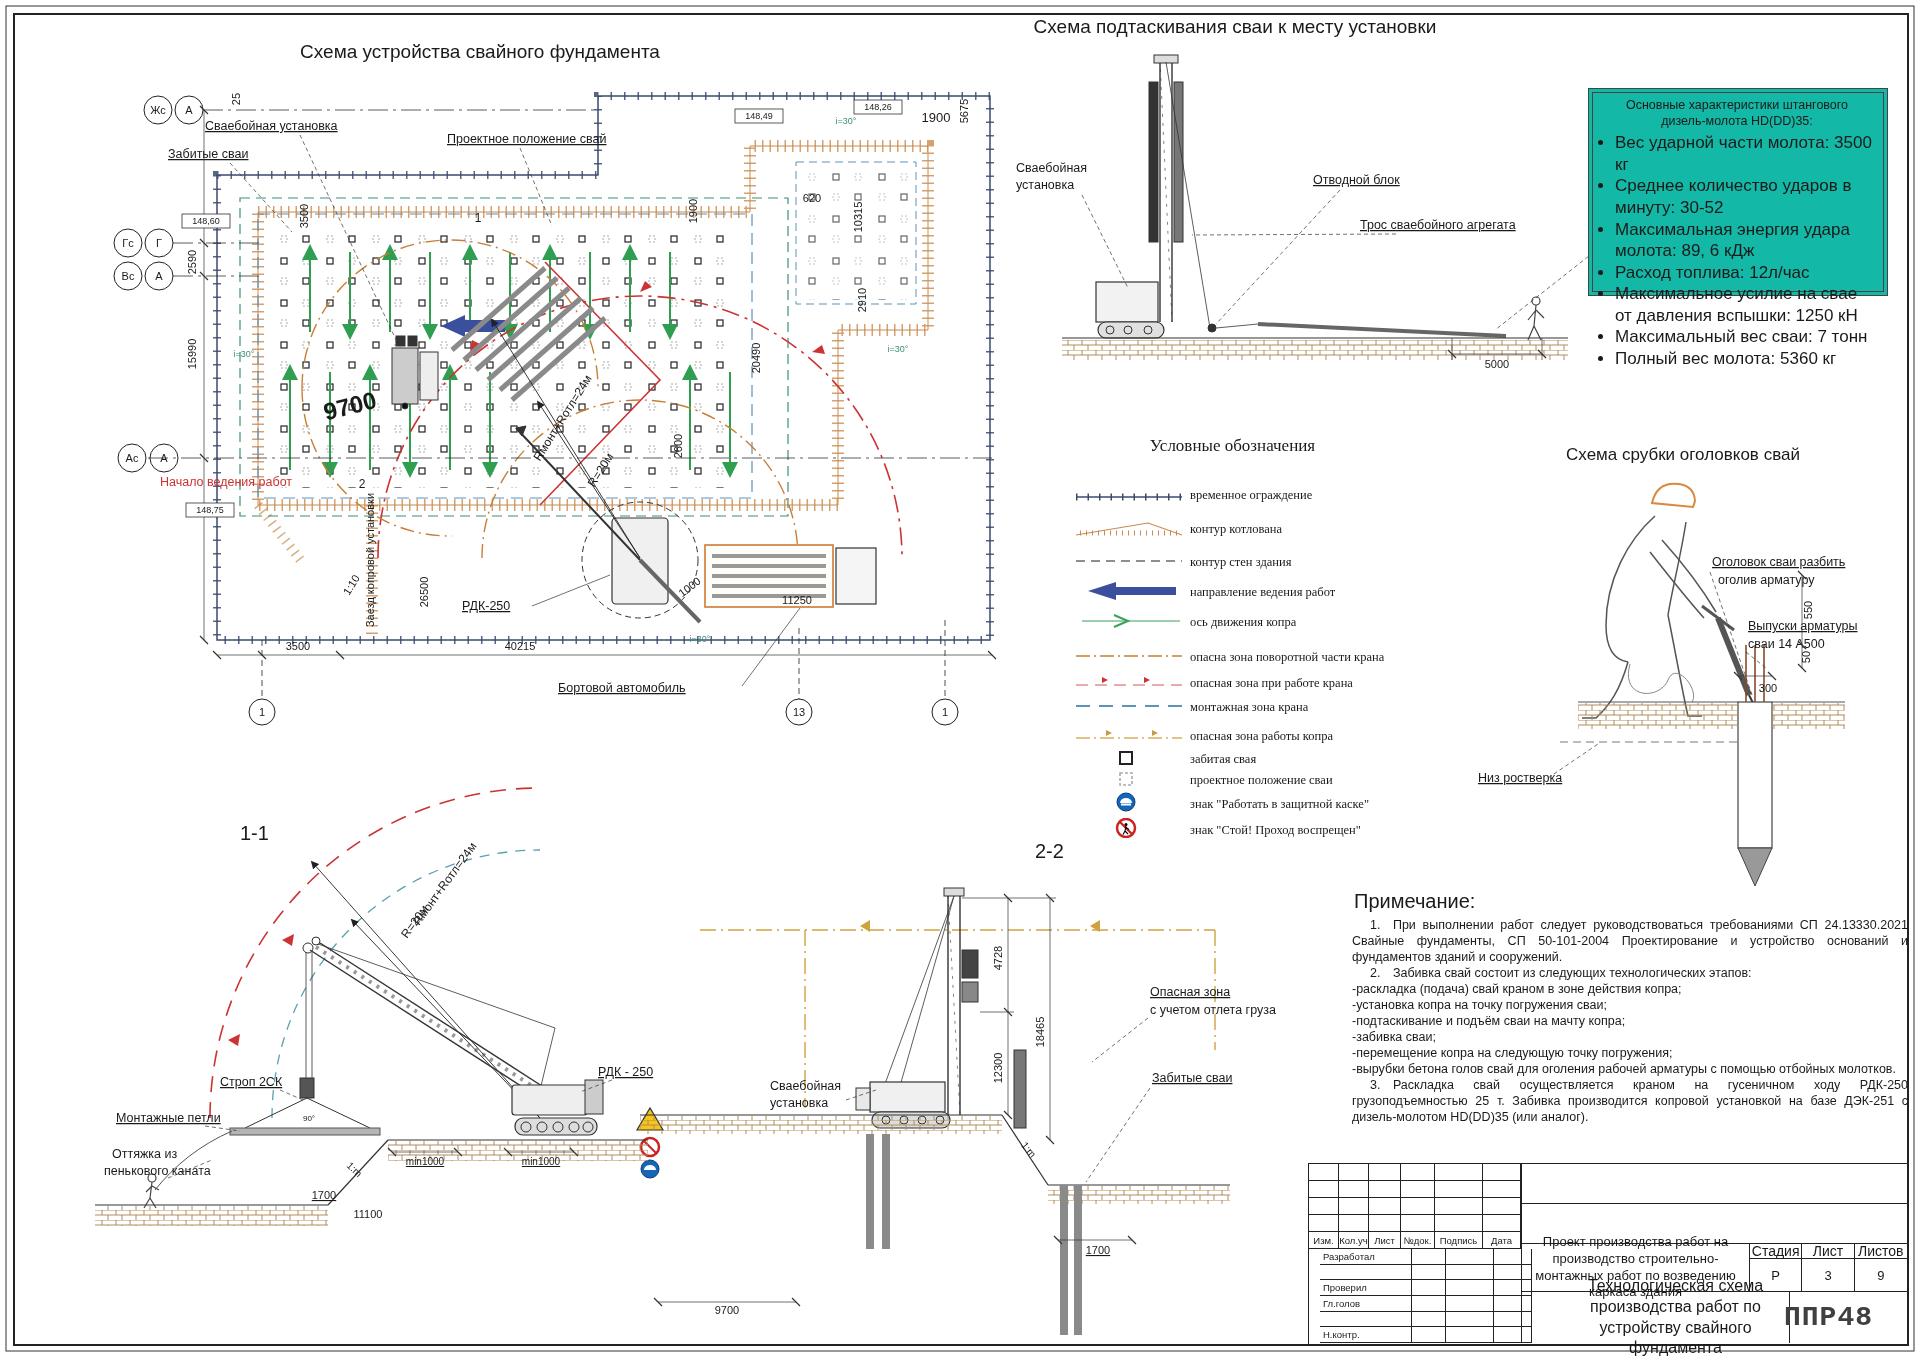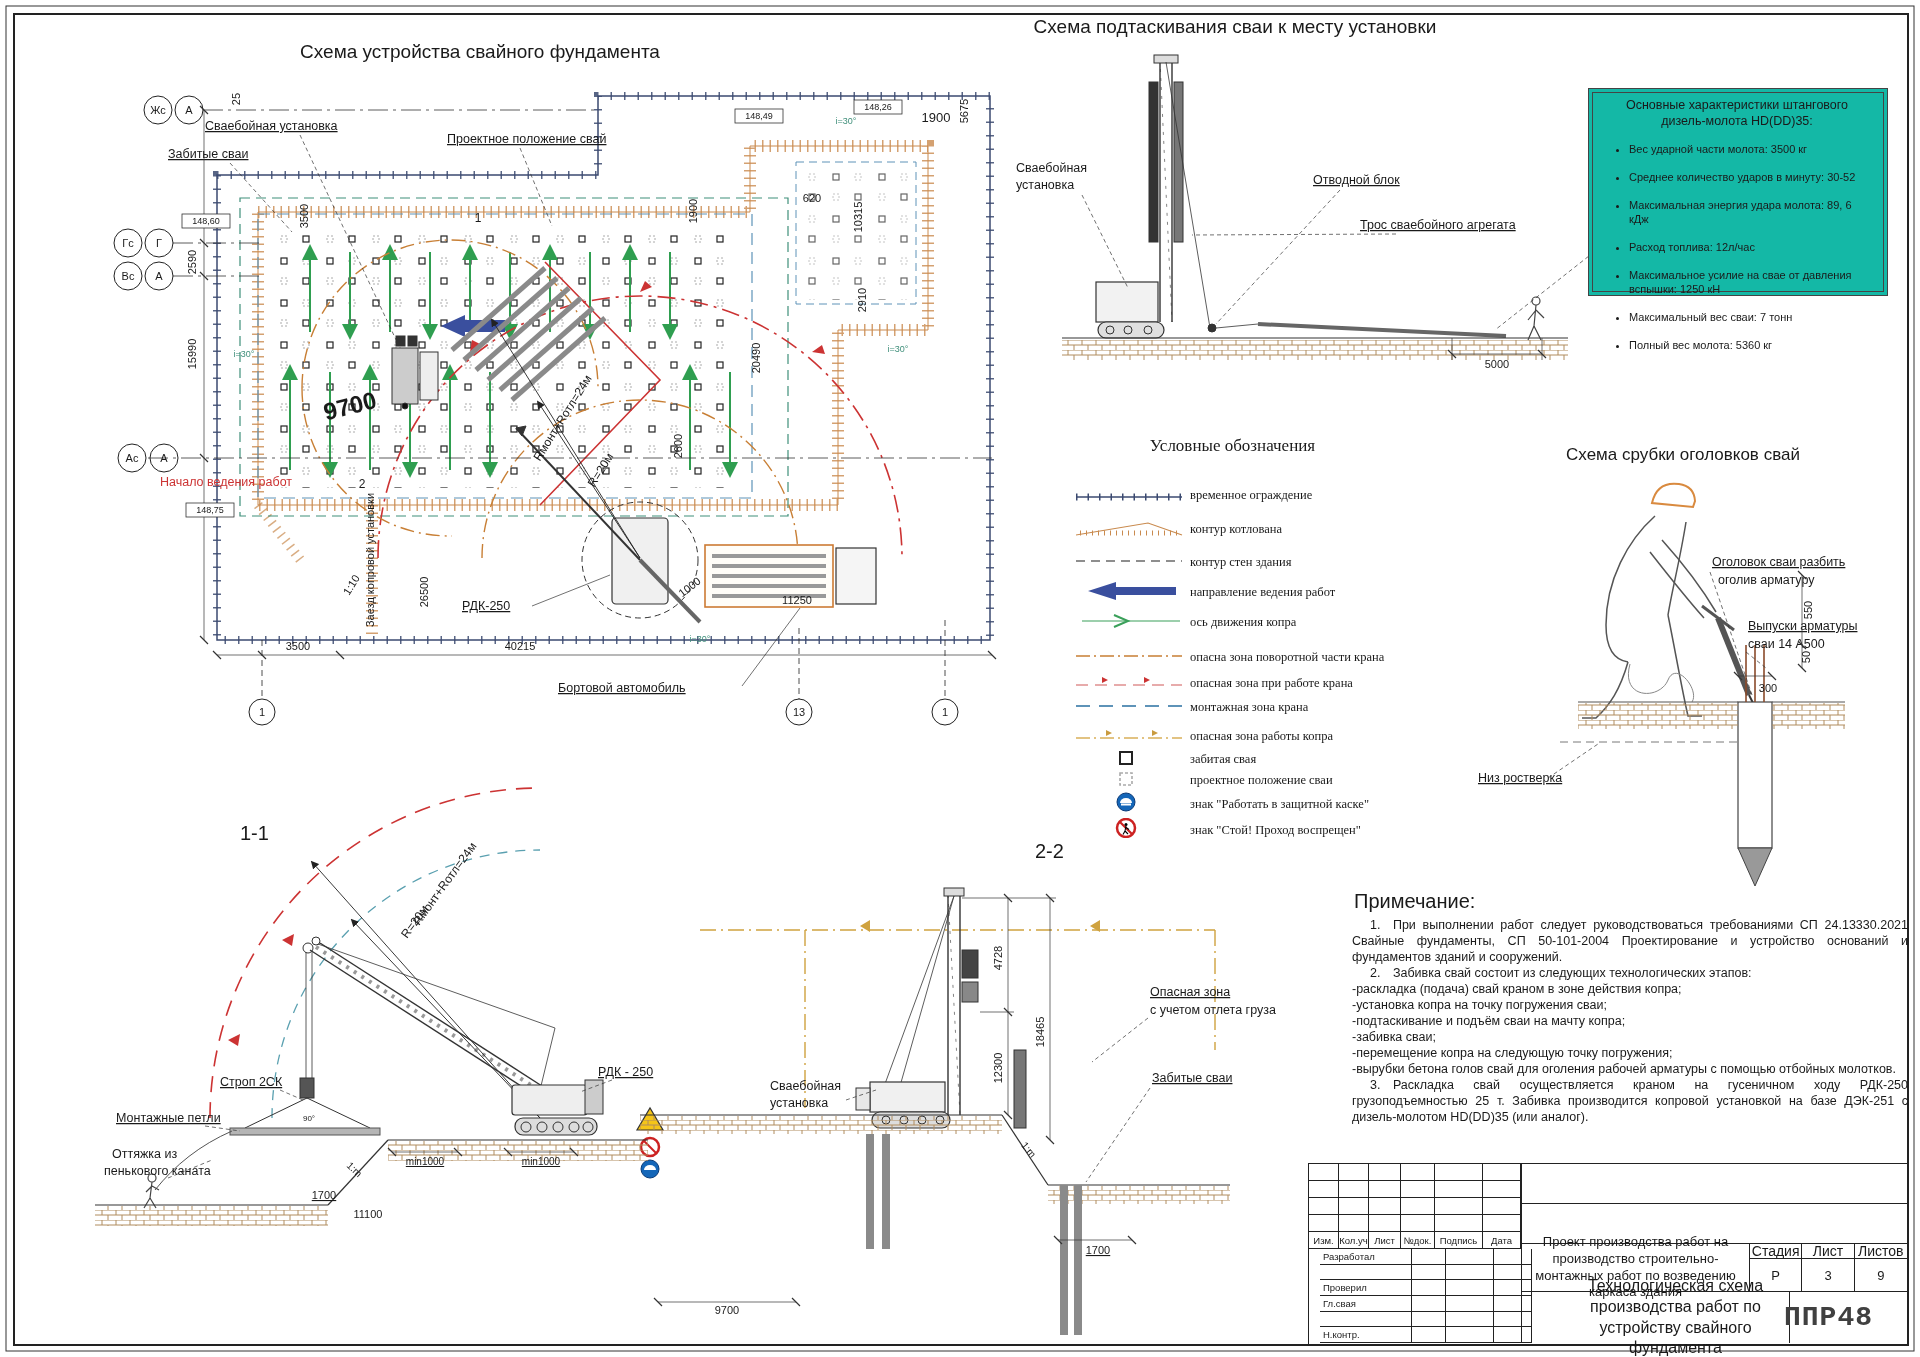--- a/index.html
+++ b/index.html
@@ -20,21 +20,21 @@
   .legend{position:absolute;left:1060px;top:436px;width:345px;height:415px;font-family:Liberation Serif, serif;}
   .legend-title{position:absolute;left:0;top:0;width:100%;text-align:center;font-size:17px;}
   .lrow{position:absolute;left:12px;height:20px;display:flex;align-items:flex-end;}
   .lsym{position:static;flex:0 0 118px;}
   .llab{font-size:12.5px;white-space:nowrap;}
   
   .specs{position:absolute;left:1588px;top:88px;width:300px;height:208px;border:1.2px solid #444;padding:3px;box-sizing:border-box;background:#14b8a6;}
   .specs-inner{border:1px solid #444;width:100%;height:100%;box-sizing:border-box;padding:5px 8px 2px 6px;}
   .specs-title{text-align:center;font-size:12.5px;line-height:1.25;}
   .specs ul{margin:3px 0 0 16px;padding:0;}
-  .specs li{font-size:11px;line-height:1.27;margin:14px;}
+  .specs li{font-size:17px;line-height:1.27;margin:0;}
   
   .notes{position:absolute;left:1352px;top:890px;width:556px;}
   .notes-title{font-size:20px;margin:0 0 4px 2px;}
   .notes p{margin:0;font-size:12.5px;line-height:16px;text-align:justify;white-space:pre-line;}
   .np{text-indent:18px;}
   
   .tb{position:absolute;left:1308px;top:1163px;width:600px;height:182px;border:1.8px solid #222;box-sizing:border-box;background:#fff;font-size:9.5px;}
   .tb *{box-sizing:border-box;}
   .tbc{border-right:1px solid #222;border-bottom:1px solid #222;display:flex;align-items:center;justify-content:center;overflow:hidden;}
   .tb-top{position:absolute;left:0;top:0;width:212px;height:85px;display:grid;grid-template-columns:30px 30px 32px 34px 48px 38px;grid-template-rows:repeat(5,17px);}
@@ -688,21 +688,21 @@
         <div class="tbc"></div>
         <div class="tbc"></div>
     <div class="tbc"></div>
         <div class="tbc"></div>
         <div class="tbc"></div>
         <div class="tbc"></div>
     <div class="tbc">Проверил</div>
         <div class="tbc"></div>
         <div class="tbc"></div>
         <div class="tbc"></div>
-    <div class="tbc">Гл.свая</div>
+    <div class="tbc">Гл.голов</div>
         <div class="tbc"></div>
         <div class="tbc"></div>
         <div class="tbc"></div>
     <div class="tbc"></div>
         <div class="tbc"></div>
         <div class="tbc"></div>
         <div class="tbc"></div>
     <div class="tbc">Н.контр.</div>
         <div class="tbc"></div>
         <div class="tbc"></div>

